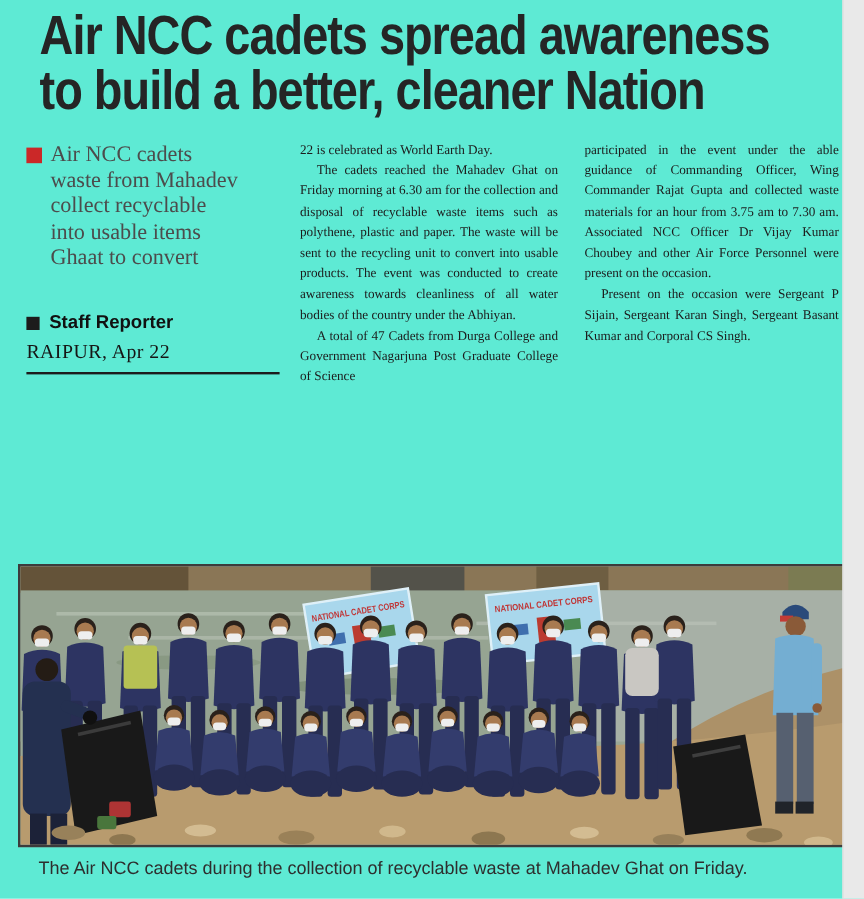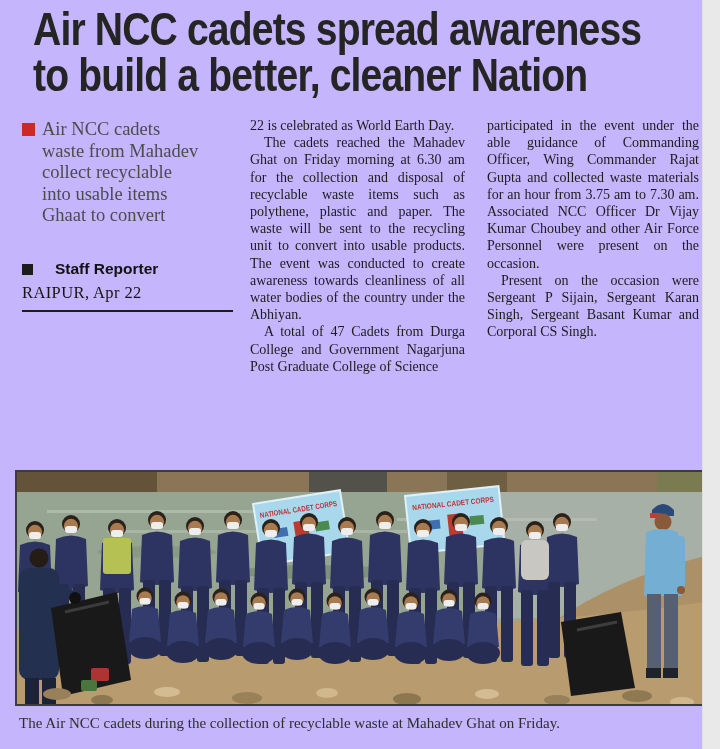--- a/index.html
+++ b/index.html
@@ -2,21 +2,21 @@
 <html style="--red-bullet: #cb2828; --black-bullet: #1c1c1c; --scan-edge: #e9e9e9; --headline-ink: #252525; --body-ink: #1c1c1c; --standfirst-ink: #4c4c4c;"><head>
 <meta charset="utf-8">
 <style>
   html,body{margin:0;padding:0;}
   body{
     width:720px;height:749px;position:relative;overflow:hidden;
     background:#ffffff;
     font-family:"Liberation Serif","DejaVu Serif",serif;
     color:var(--body-ink,#1c1c1c);
   }
-  .page{position:absolute;inset:0;background:#c4b5fd;}
+  .page{position:absolute;inset:0;background:#5eead4;}
   .scan-edge{
     position:absolute;top:0;right:0;width:17px;height:749px;
     background:var(--scan-edge,#e9e9e9);border-left:1px solid #dedede;
   }
   .headline{
     position:absolute;left:33px;top:6px;
     font-family:"Liberation Sans","DejaVu Sans",sans-serif;
     font-weight:bold;font-size:46px;line-height:46px;
     letter-spacing:-1px;color:var(--headline-ink,#252525);
     transform:scaleX(0.85);transform-origin:left top;white-space:nowrap;
@@ -26,43 +26,43 @@
     display:flex;gap:7px;
     font-family:Liberation Serif, serif;
     font-size:18.5px;line-height:21.5px;color:var(--standfirst-ink,#4c4c4c);
   }
   .red-square{width:13px;height:13px;background:var(--red-bullet,#cb2828);flex:none;margin-top:4px;}
   .standfirst-lines span{display:block;}
   .byline{
     position:absolute;left:22px;top:260px;
     font-family:"Liberation Sans","DejaVu Sans",sans-serif;
     font-weight:bold;font-size:15.5px;color:#111;
-    display:flex;align-items:center;gap:22px;
+    display:flex;align-items:center;gap:8px;
   }
   .black-square{width:11px;height:11px;background:var(--black-bullet,#1c1c1c);}
   .dateline{position:absolute;left:22px;top:283px;font-size:16.5px;letter-spacing:.4px;color:#151515;}
   .rule{position:absolute;left:22px;top:310px;width:211px;border-top:2px solid #1c1c1c;}
   .col{
     position:absolute;width:215px;
-    font-size:14px;line-height:17.2px;text-align:justify;
+    font-size:11px;line-height:17.2px;text-align:justify;
     color:var(--body-ink,#1c1c1c);
   }
   .col p{margin:0;}
   .col p.indent{text-indent:14px;}
   .col1{left:20px;top:321px;}
   .col2{left:250px;top:117px;}
   .col3{left:487px;top:117px;width:212px;}
   .photo-frame{
     position:absolute;left:15px;top:470px;width:692px;height:236px;
     border:2px solid #3c3c3c;box-sizing:border-box;background:#9aa795;
   }
   .photo-frame svg{display:block;width:100%;height:100%;}
   .caption{
-    position:absolute;left:19px;top:715px;
-    font-family:Liberation Serif, serif;
+    position:absolute;left:32px;top:715px;
+    font-family:Liberation Sans, sans-serif;
     font-size:15px;color:#2e2e2e;
   }
 </style>
 </head>
 <body>
 
 <div class="page">
 
   <div class="headline">
     <div>Air NCC cadets spread awareness</div>

